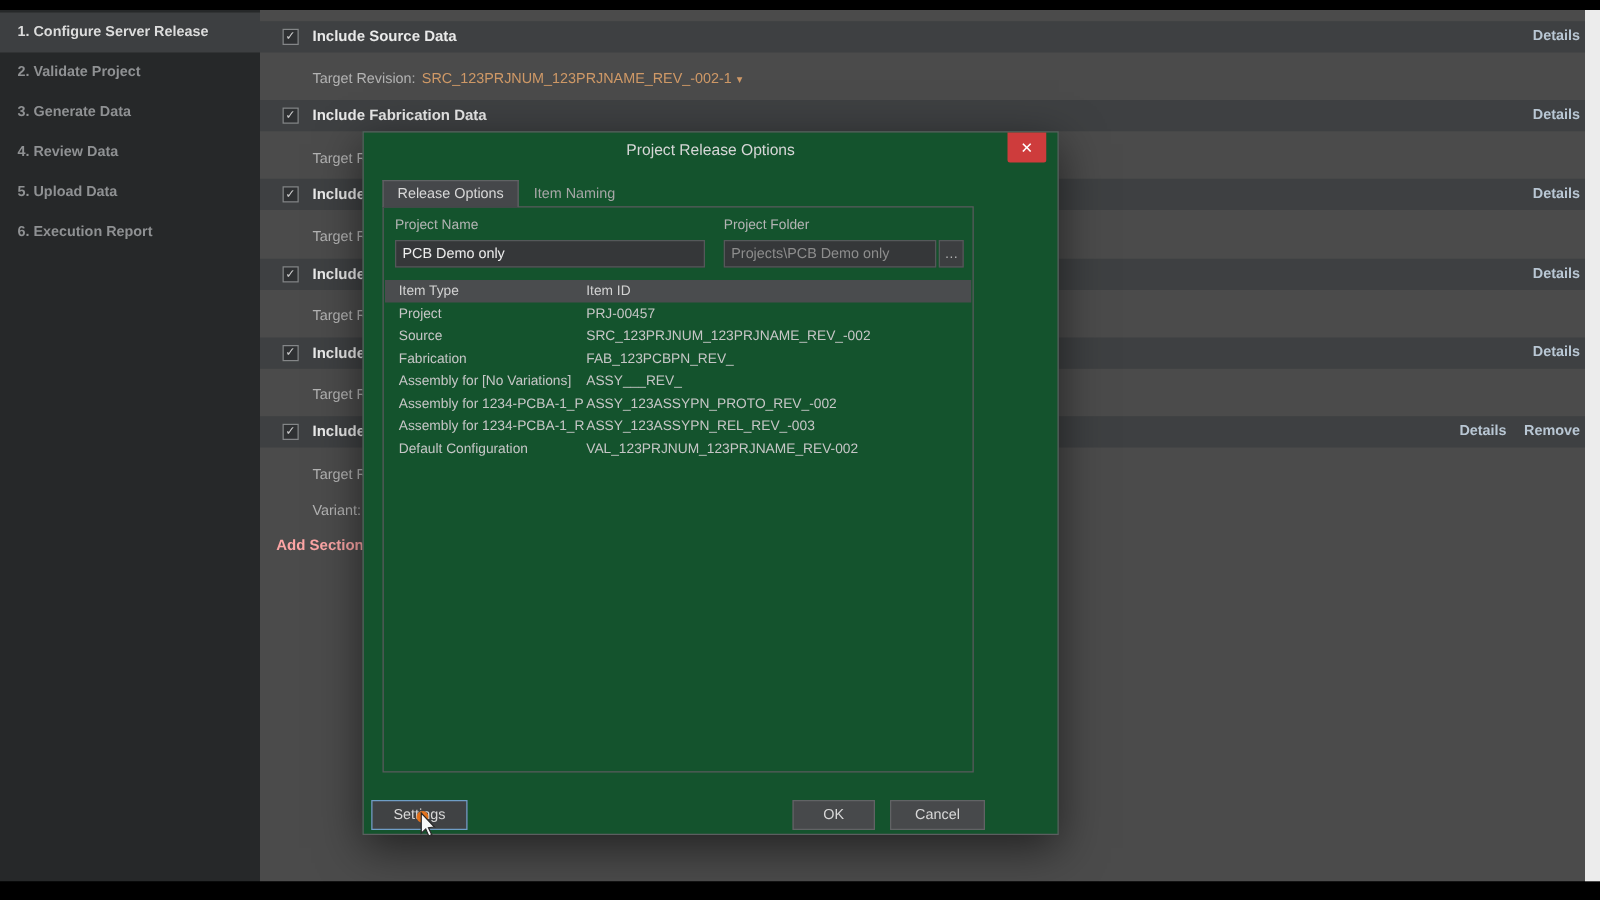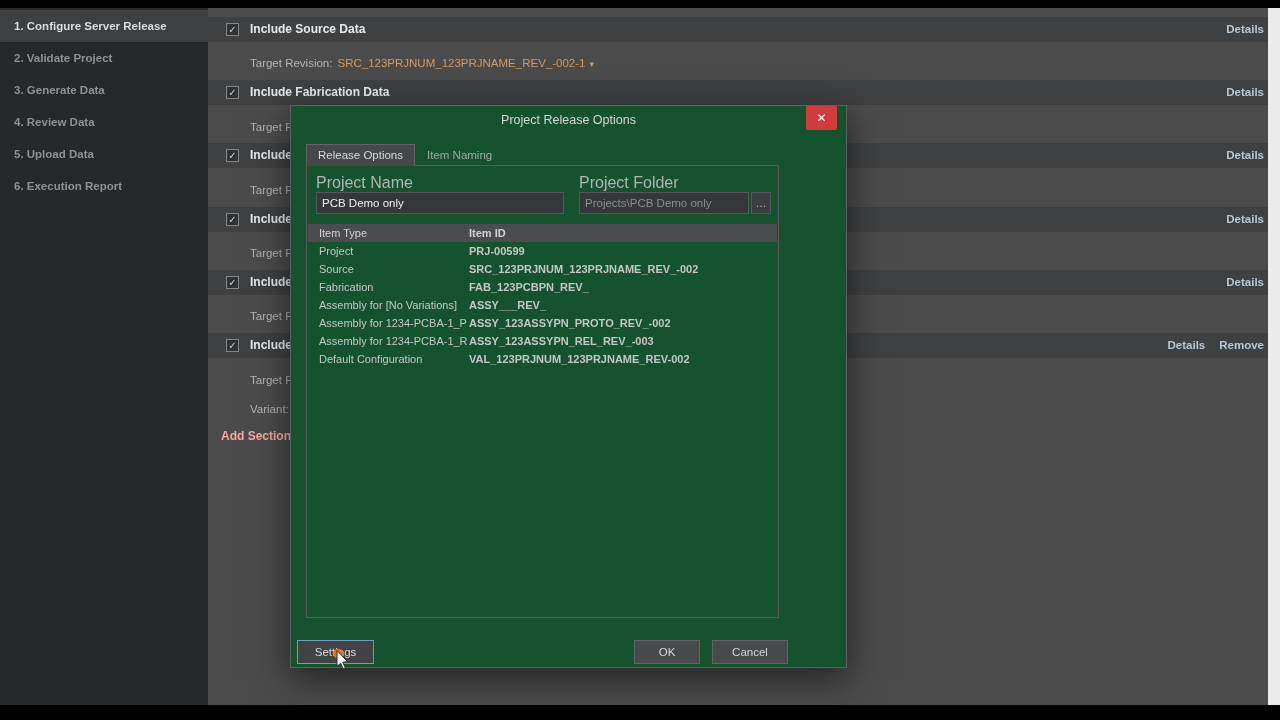--- a/index.html
+++ b/index.html
@@ -39,32 +39,32 @@
             border:1px solid #5c5e60; box-shadow:0 10px 34px rgba(0,0,0,.55); z-index:50; }
   .dtitle { position:absolute; left:0; right:0; top:0; height:28px; line-height:28px; text-align:center;
             font-size:12.5px; color:#d6d6d6; }
   .close { position:absolute; top:0; right:9px; width:31px; height:24px; background:#ce3c3c; border:none;
            color:#fff; font-size:12px; line-height:24px; text-align:center; cursor:pointer; border-radius:0 0 2px 2px; }
   .tabs { position:absolute; left:15px; top:38px; height:22px; display:flex; z-index:2; }
   .tab { height:22px; line-height:21px; padding:0 11px; font-size:11.5px; color:#a6a6a6;
          border:1px solid transparent; cursor:pointer; white-space:nowrap; }
   .tab.active { background:#45474a; border-color:#606264; border-bottom-color:#45474a; color:#d8d8d8; }
   .panel { position:absolute; left:15px; top:59px; width:473px; height:453px; border:1px solid #595b5d; }
-  .flabel { position:absolute; top:8px; font-size:16px; color:#b4b4b4; }
+  .flabel { position:absolute; top:8px; font-size:11px; color:#b4b4b4; }
   .field { position:absolute; top:26px; height:22px; background:#353739; border:1px solid #55585a;
            color:#eee; font-size:11.5px; padding:0 5px; font-family:"Liberation Sans", sans-serif; }
   .field.name { left:9px; width:248px; }
   .field.folder { left:272px; width:170px; color:#8d8d8d; }
   .browse { position:absolute; left:444px; top:26px; width:20px; height:22px; background:#3c3e40;
             border:1px solid #55585a; color:#b4b4b4; font-size:11px; cursor:pointer; line-height:18px; }
   .table { position:absolute; left:1px; right:1px; top:58px; }
   .thead { height:18px; line-height:18px; background:#4a4c4e; position:relative; }
   .trw { height:18px; line-height:18px; position:relative; }
   .c1 { position:absolute; left:11px; font-size:11px; color:#c6c6c6; white-space:nowrap; }
-  .c2 { position:absolute; left:161px; font-size:11px; color:#c6c6c6; white-space:nowrap;font-weight:bold; }
+  .c2 { position:absolute; left:161px; font-size:11px; color:#c6c6c6; white-space:nowrap; }
   .thead .c1, .thead .c2 { color:#d2d2d2; }
 
   .btn { position:absolute; top:534px; height:24px; background:#47494b; border:1px solid #616365;
          color:#d8d8d8; font-size:11.5px; cursor:pointer; font-family:"Liberation Sans", sans-serif; }
   .btn.settings { left:6px; width:77px; background:#404244; border-color:#6f9dc6; }
   .btn.ok { left:343px; width:66px; }
   .btn.cancel { left:421px; width:76px; }
 
   .cursor { position:absolute; left:330px; top:647px; width:22px; height:26px; z-index:200; pointer-events:none; }
 </style>
@@ -179,21 +179,21 @@
       <input class="field name" value="PCB Demo only" style="">
       <button class="browse"><span>…</span></button>
 
       <div class="table">
         <div class="thead">
           <span class="c1">Item Type</span>
           <span class="c2">Item ID</span>
         </div>
         <div class="trw">
           <span class="c1">Project</span>
-          <span class="c2">PRJ-00599</span>
+          <span class="c2">PRJ-00457</span>
         </div>
         <div class="trw">
           <span class="c1">Source</span>
           <span class="c2">SRC_123PRJNUM_123PRJNAME_REV_-002</span>
         </div>
         <div class="trw">
           <span class="c1">Fabrication</span>
           <span class="c2">FAB_123PCBPN_REV_</span>
         </div>
         <div class="trw">

